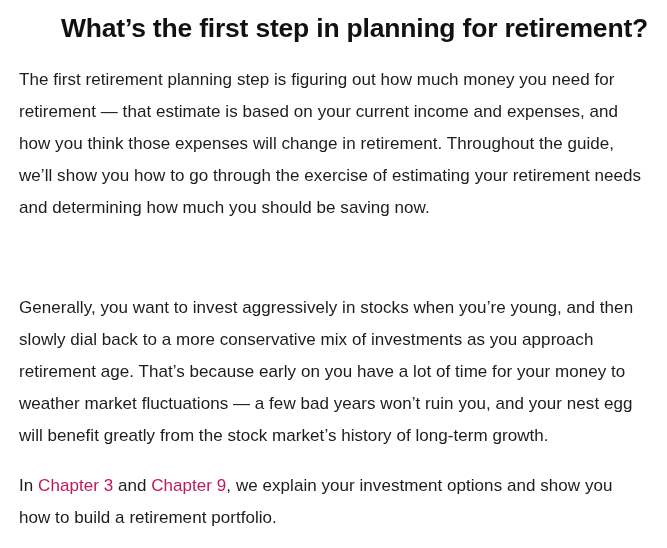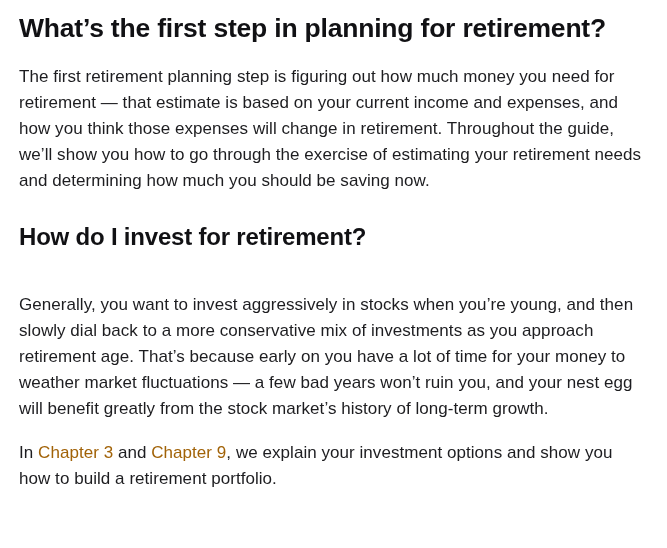--- a/index.html
+++ b/index.html
@@ -19,58 +19,58 @@
     width: 667px;
     padding: 0 19px;
   }
   .section-heading {
     font-size: 26.5px;
     font-weight: bold;
     line-height: 1.22;
     letter-spacing: -0.2px;
     color: #111114;
     margin: 0;
+    text-align: right;
   }
   .section-heading.first {
     padding-top: 12px;
   }
   .section-heading.second {
     font-size: 24px;
     padding-top: 0;
   }
   .body-paragraph {
     font-size: 17px;
-    line-height: 26px;
+    line-height: 32px;
     color: #1d1d20;
     margin: 0;
     letter-spacing: 0.05px;
   }
   .gap-h1-p { height: 20px; }
   .gap-p-h2 { height: 28px; }
   .gap-h2-p { height: 22px; }
   .gap-p-p  { height: 18px; }
   a.chapter-link {
-    color: #a16207;
+    color: #be185d;
     text-decoration: none;
   }
 </style>
 </head>
 <body>
 
 <div class="article">
 
   <h2 class="section-heading first">What’s the first step in planning for retirement?</h2>
 
   <div class="gap-h1-p"></div>
 
   <p class="body-paragraph">The first retirement planning step is figuring out how much money you need for retirement — that estimate is based on your current income and expenses, and how you think those expenses will change in retirement. Throughout the guide, we’ll show you how to go through the exercise of estimating your retirement needs and determining how much you should be saving now.</p>
 
   <div class="gap-p-h2"></div>
 
-  <h2 class="section-heading second">How do I invest for retirement?</h2>
 
   <div class="gap-h2-p"></div>
 
 
   <div class="gap-p-p"></div>
 
   <p class="body-paragraph">Generally, you want to invest aggressively in stocks when you’re young, and then slowly dial back to a more conservative mix of investments as you approach retirement age. That’s because early on you have a lot of time for your money to weather market fluctuations — a few bad years won’t ruin you, and your nest egg will benefit greatly from the stock market’s history of long-term growth.</p>
 
   <div class="gap-p-p"></div>
 

